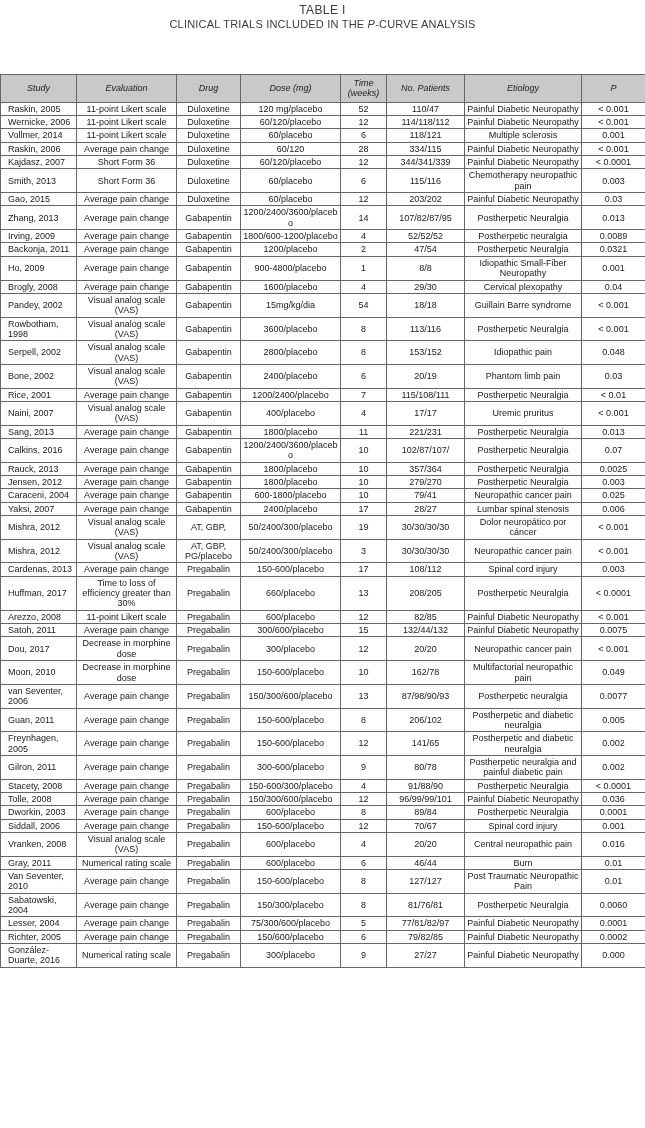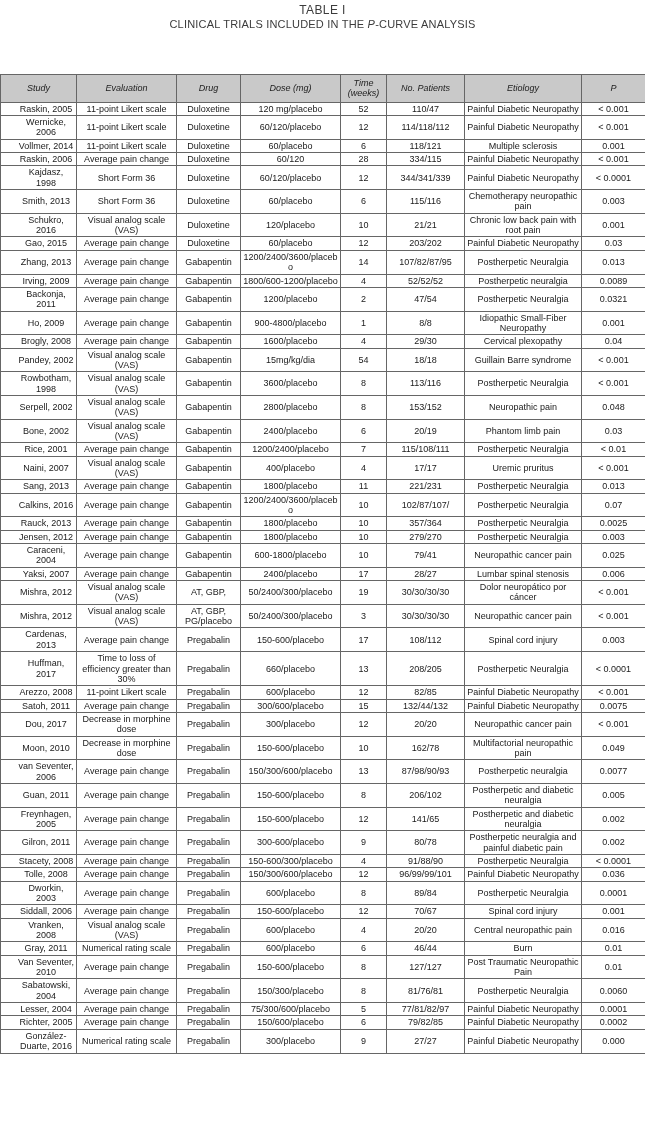--- a/index.html
+++ b/index.html
@@ -49,22 +49,22 @@
   }
   table.trials th {
     background: #c9c9c9;
     font-style: italic;
     font-weight: normal;
     font-size: 9px;
     padding: 3px 2px;
     color: #222222;
   }
   table.trials td.col-0 {
-    text-align: center;
-    padding-left: 17px;
+    text-align: left;
+    padding-left: 7px;
   }
 </style>
 </head>
 <body>
 
 <div class="page">
 
   <div class="caption">
     <div class="cap1">TABLE I</div>
     <div class="cap2"><span>CLINICAL TRIALS INCLUDED IN THE </span><span class="it">P</span><span>-CURVE ANALYSIS</span></div>
@@ -128,50 +128,40 @@
           <td class="col-0">Raskin, 2006</td>
           <td class="col-1">Average pain change</td>
           <td class="col-2">Duloxetine</td>
           <td class="col-3">60/120</td>
           <td class="col-4">28</td>
           <td class="col-5">334/115</td>
           <td class="col-6">Painful Diabetic Neuropathy</td>
           <td class="col-7">&lt; 0.001</td>
         </tr>
         <tr>
-          <td class="col-0">Kajdasz, 1998</td>
+          <td class="col-0">Kajdasz, 2007</td>
           <td class="col-1">Short Form 36</td>
           <td class="col-2">Duloxetine</td>
           <td class="col-3">60/120/placebo</td>
           <td class="col-4">12</td>
           <td class="col-5">344/341/339</td>
           <td class="col-6">Painful Diabetic Neuropathy</td>
           <td class="col-7">&lt; 0.0001</td>
         </tr>
         <tr>
           <td class="col-0">Smith, 2013</td>
           <td class="col-1">Short Form 36</td>
           <td class="col-2">Duloxetine</td>
           <td class="col-3">60/placebo</td>
           <td class="col-4">6</td>
           <td class="col-5">115/116</td>
           <td class="col-6">Chemotherapy neuropathic pain</td>
           <td class="col-7">0.003</td>
         </tr>
         <tr>
-          <td class="col-0">Schukro, 2016</td>
-          <td class="col-1">Visual analog scale (VAS)</td>
-          <td class="col-2">Duloxetine</td>
-          <td class="col-3">120/placebo</td>
-          <td class="col-4">10</td>
-          <td class="col-5">21/21</td>
-          <td class="col-6">Chronic low back pain with root pain</td>
-          <td class="col-7">0.001</td>
-        </tr>
-        <tr>
           <td class="col-0">Gao, 2015</td>
           <td class="col-1">Average pain change</td>
           <td class="col-2">Duloxetine</td>
           <td class="col-3">60/placebo</td>
           <td class="col-4">12</td>
           <td class="col-5">203/202</td>
           <td class="col-6">Painful Diabetic Neuropathy</td>
           <td class="col-7">0.03</td>
         </tr>
         <tr>
@@ -244,21 +234,21 @@
           <td class="col-6">Postherpetic Neuralgia</td>
           <td class="col-7">&lt; 0.001</td>
         </tr>
         <tr>
           <td class="col-0">Serpell, 2002</td>
           <td class="col-1">Visual analog scale (VAS)</td>
           <td class="col-2">Gabapentin</td>
           <td class="col-3">2800/placebo</td>
           <td class="col-4">8</td>
           <td class="col-5">153/152</td>
-          <td class="col-6">Neuropathic pain</td>
+          <td class="col-6">Idiopathic pain</td>
           <td class="col-7">0.048</td>
         </tr>
         <tr>
           <td class="col-0">Bone, 2002</td>
           <td class="col-1">Visual analog scale (VAS)</td>
           <td class="col-2">Gabapentin</td>
           <td class="col-3">2400/placebo</td>
           <td class="col-4">6</td>
           <td class="col-5">20/19</td>
           <td class="col-6">Phantom limb pain</td>

